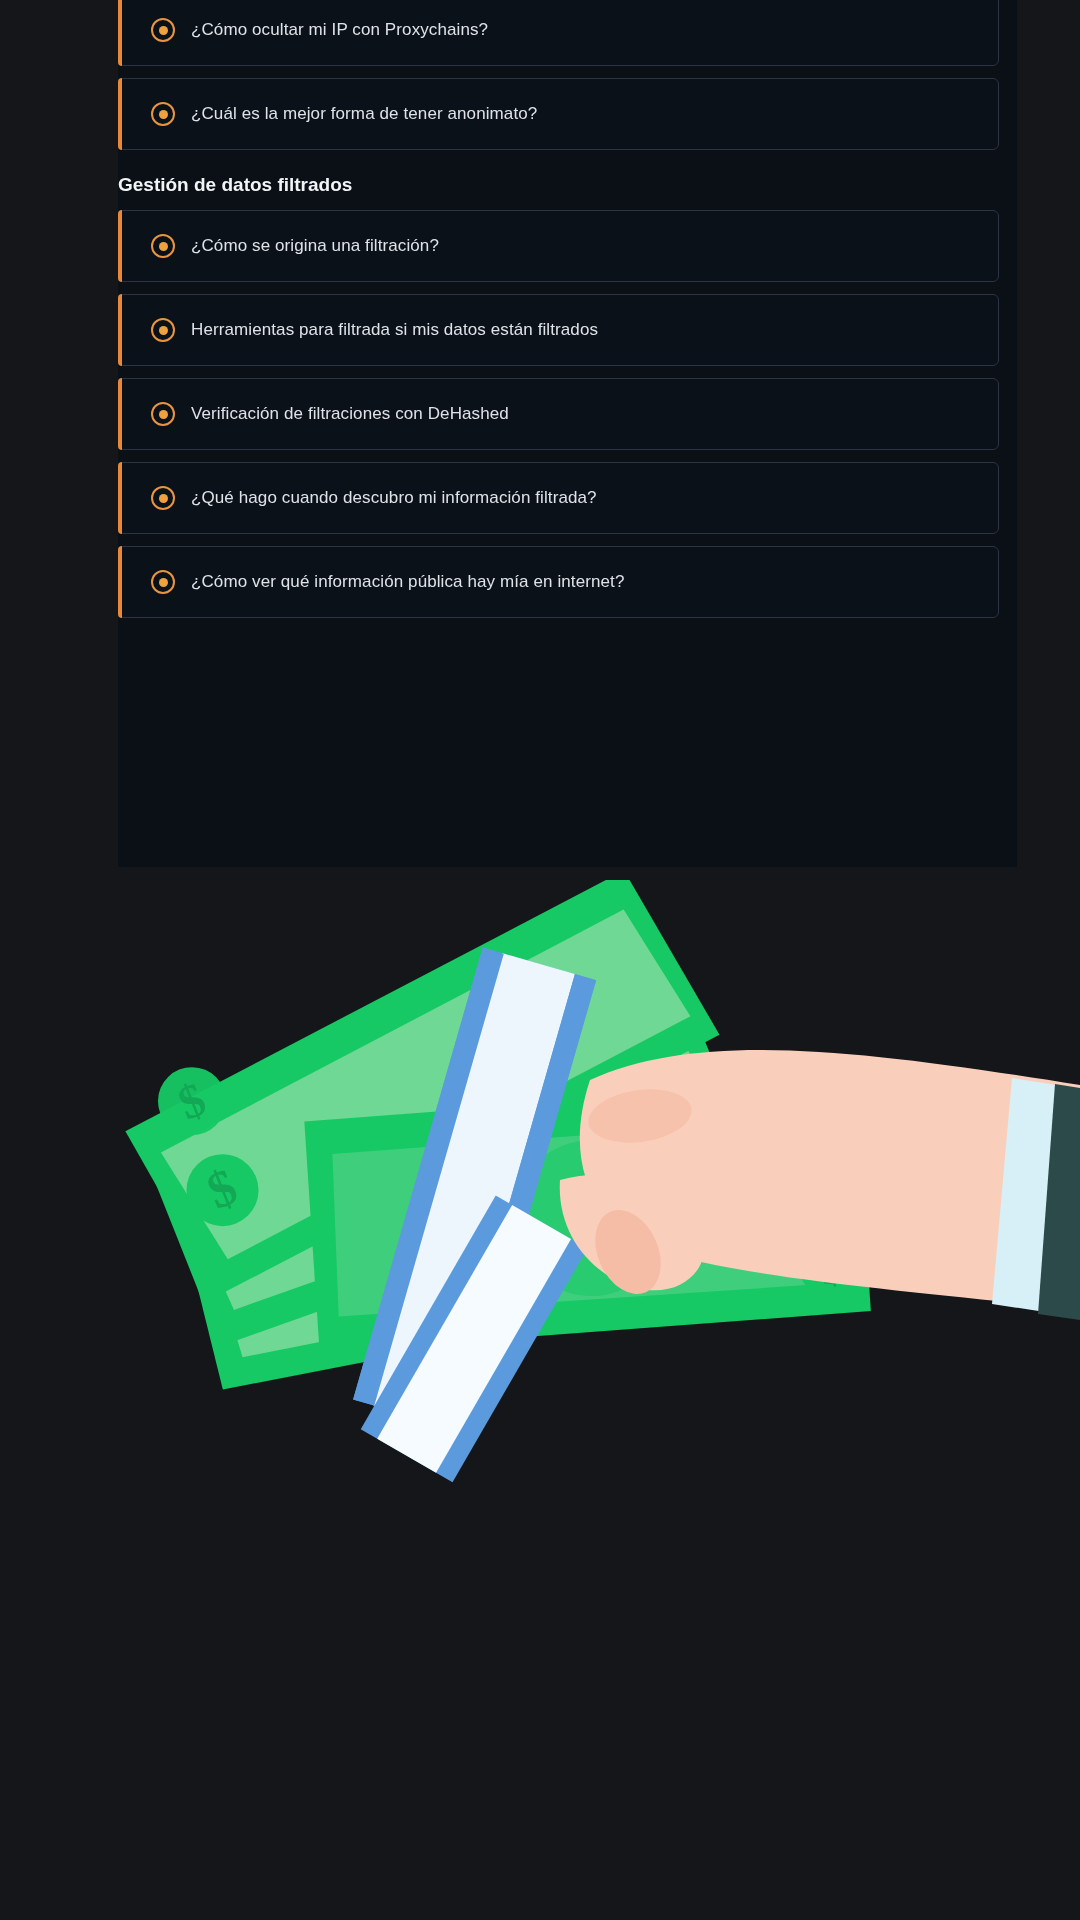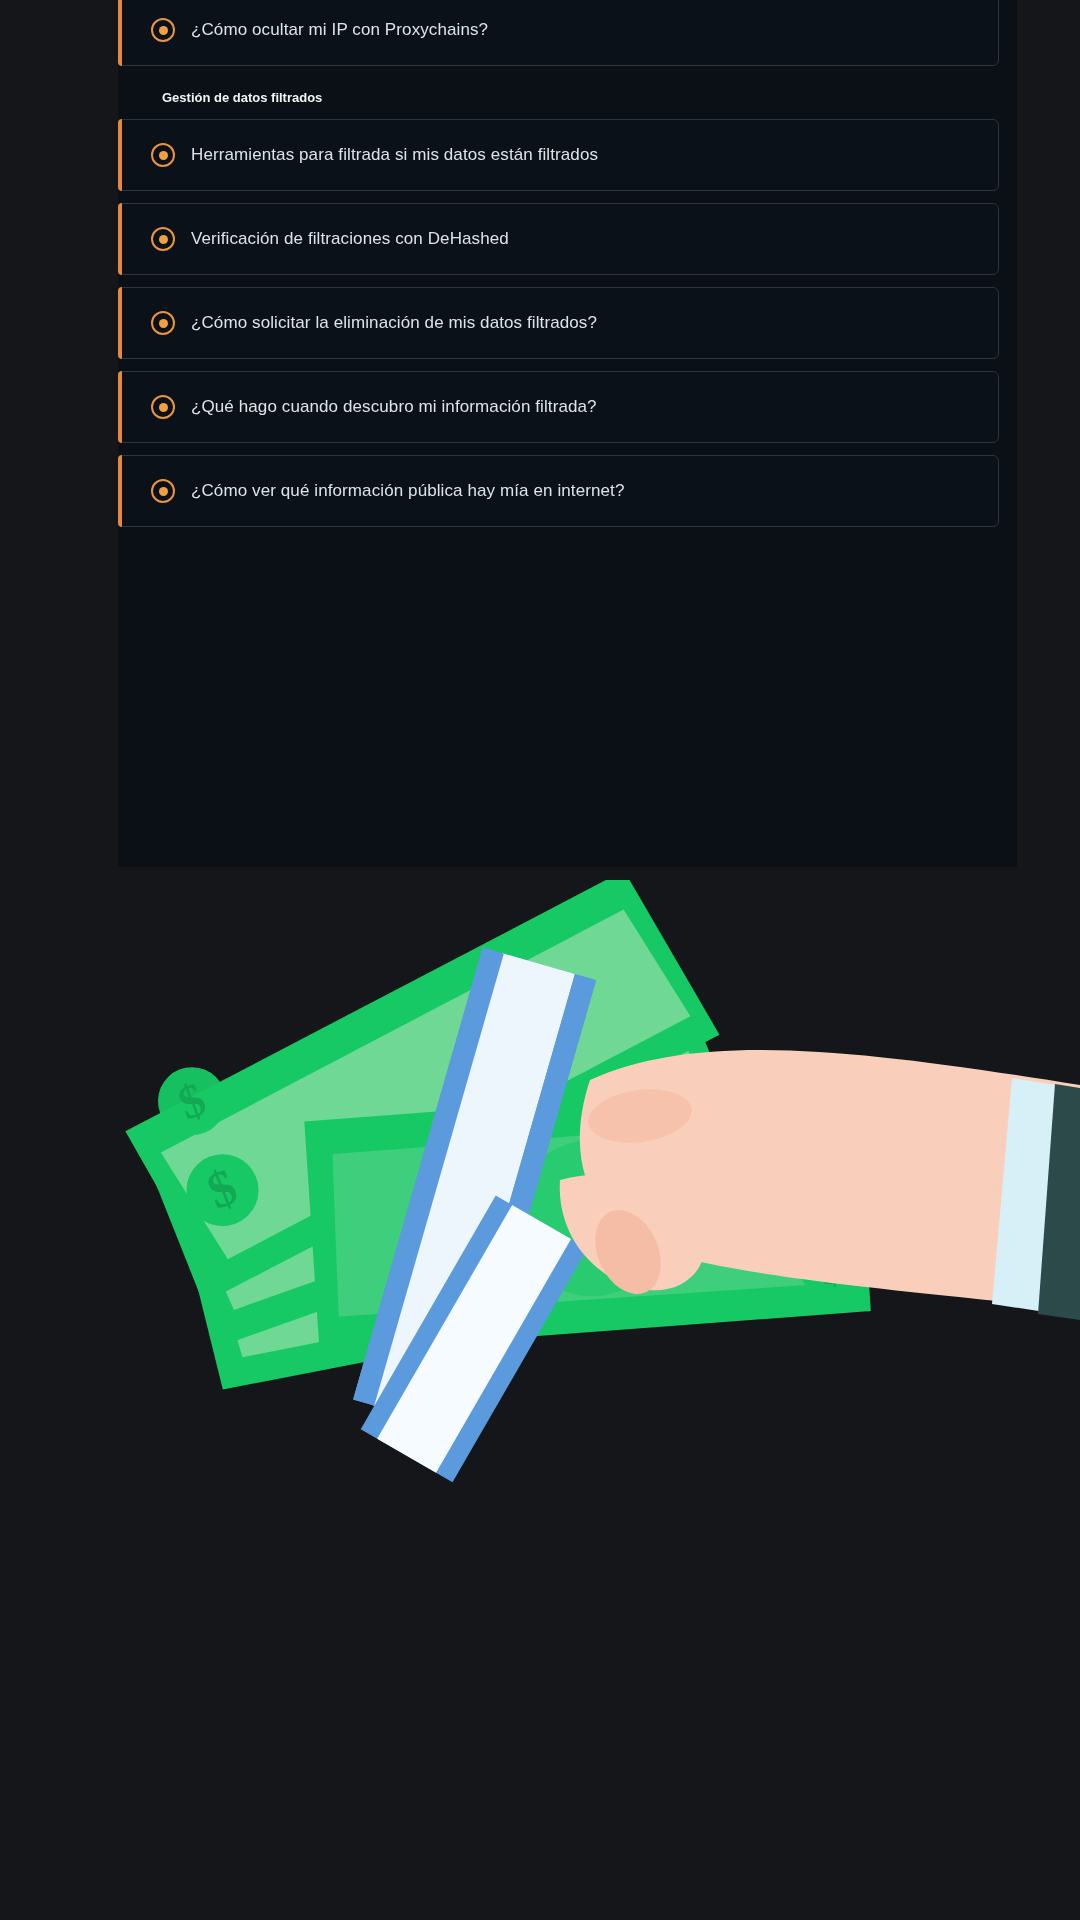--- a/index.html
+++ b/index.html
@@ -58,24 +58,23 @@
 
   .card-label {
     color: #dfe3e8;
     font-size: 17px;
     letter-spacing: .1px;
     white-space: nowrap;
   }
 
   .section-head {
     color: #f2f4f6;
-    font-size: 13px;
+    font-size: 19px;
     font-weight: bold;
     padding: 12px 0 14px 0;
-    margin-left: 44px;
   }
 
   
   #illus {
     position: absolute;
     left: 0; top: 880px;
     width: 1080px; height: 700px;
   }
   #illus svg { display: block; width: 100%; height: 100%; }
 </style>
@@ -85,38 +84,44 @@
 <div id="stage">
 
   <div id="panel">
     <div id="panel-inner">
         <div class="card">
           <span class="bullet">
             <i></i>
           </span>
           <span class="card-label">¿Cómo ocultar mi IP con Proxychains?</span>
         </div>
+        <div class="card">
+          <span class="bullet">
+            <i></i>
+          </span>
+          <span class="card-label">¿Cuál es la mejor forma de tener anonimato?</span>
+        </div>
         <div class="section-head">Gestión de datos filtrados</div>
         <div class="card">
           <span class="bullet">
             <i></i>
           </span>
+          <span class="card-label">¿Cómo se origina una filtración?</span>
+        </div>
+        <div class="card">
+          <span class="bullet">
+            <i></i>
+          </span>
           <span class="card-label">Herramientas para filtrada si mis datos están filtrados</span>
         </div>
         <div class="card">
           <span class="bullet">
             <i></i>
           </span>
           <span class="card-label">Verificación de filtraciones con DeHashed</span>
-        </div>
-        <div class="card">
-          <span class="bullet">
-            <i></i>
-          </span>
-          <span class="card-label">¿Cómo solicitar la eliminación de mis datos filtrados?</span>
         </div>
         <div class="card">
           <span class="bullet">
             <i></i>
           </span>
           <span class="card-label">¿Qué hago cuando descubro mi información filtrada?</span>
         </div>
         <div class="card">
           <span class="bullet">
             <i></i>

